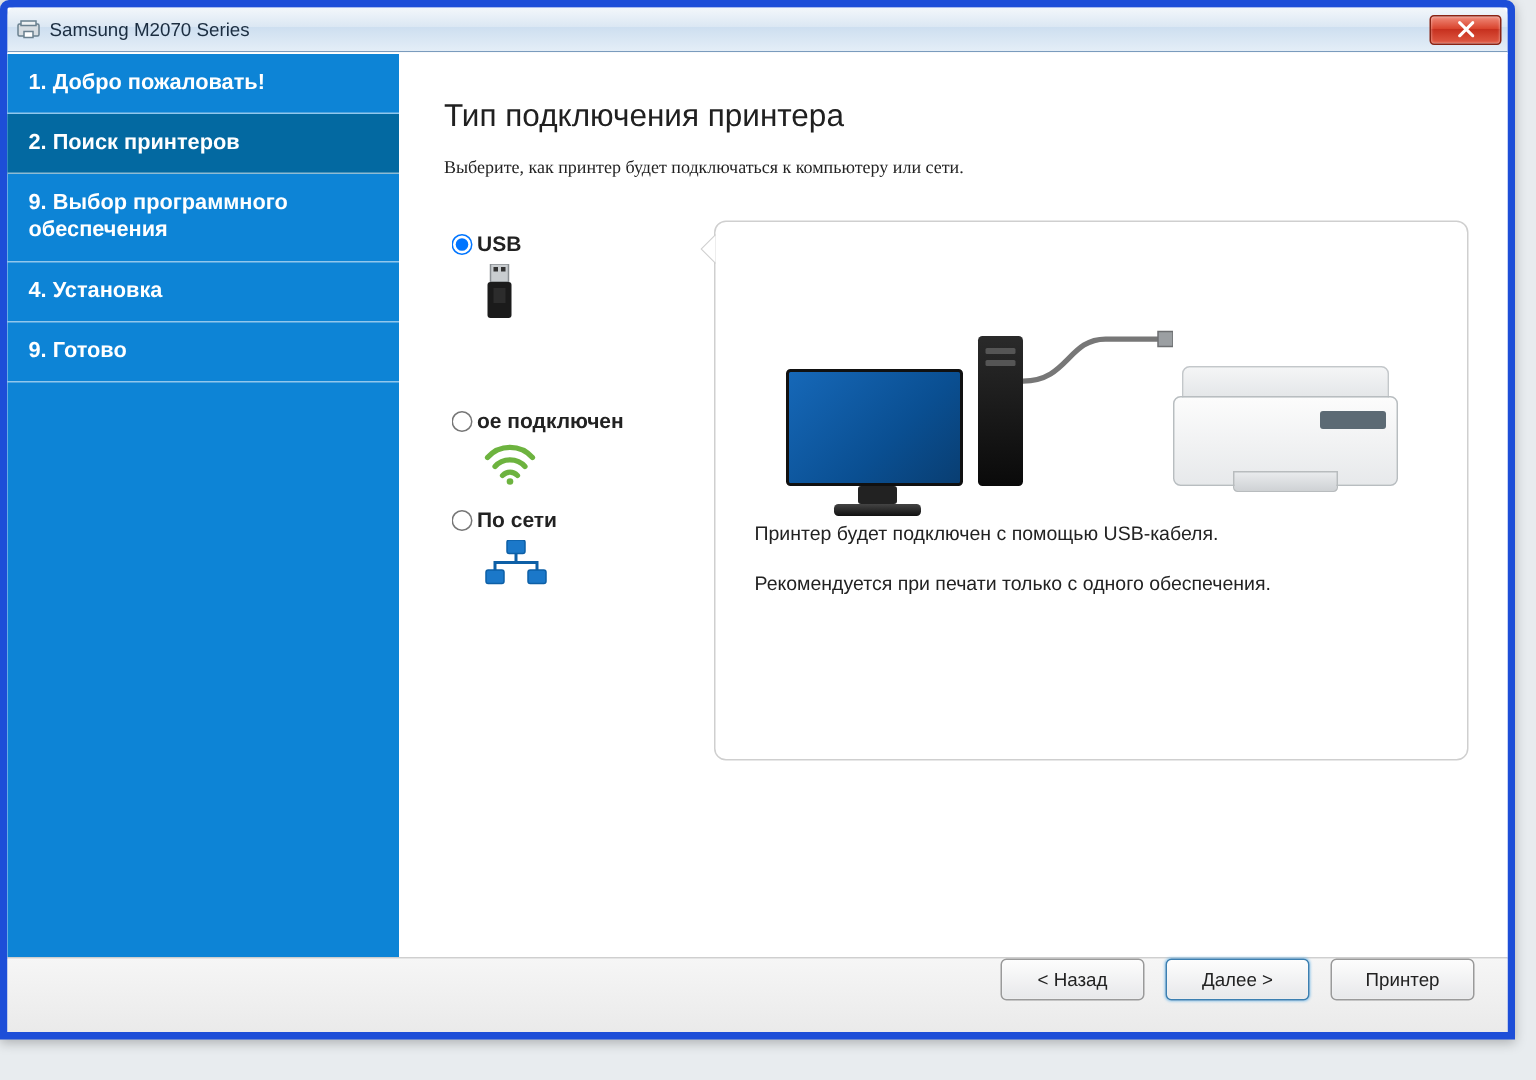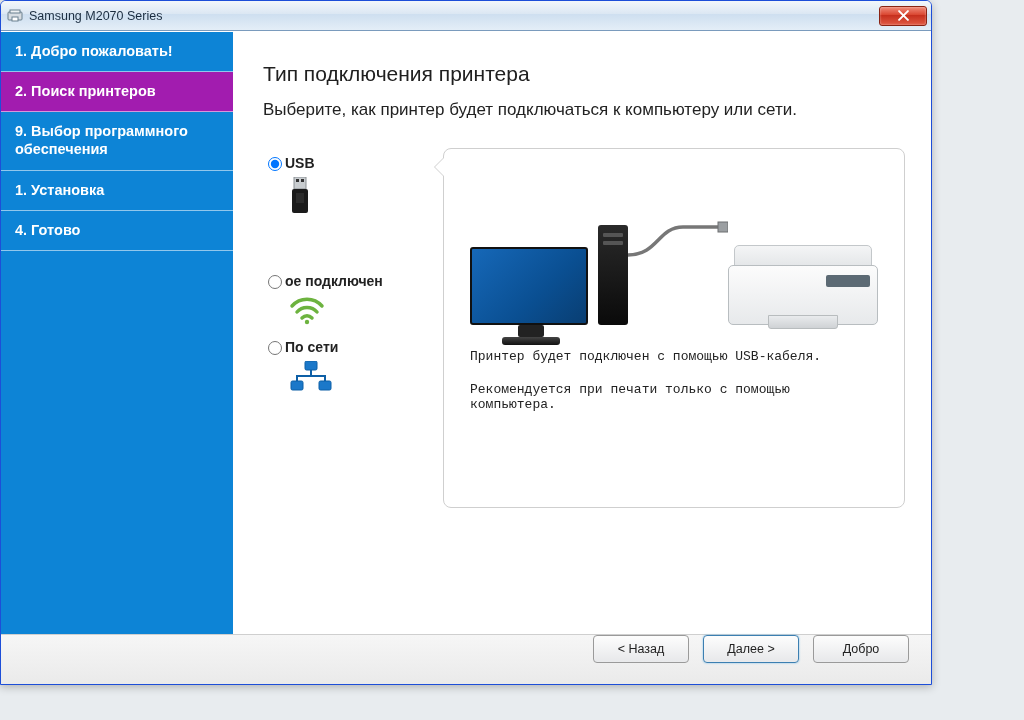--- a/index.html
+++ b/index.html
@@ -9,22 +9,22 @@
     background: #e8ecef;
     width: 1024px;
     height: 720px;
     overflow: hidden;
     font-size: 13px;
     color: #222;
   }
   .window {
     position: absolute;
     left: 0; top: 0;
-    width: 932px;
-    border: 1px solid #1d4ed8;
+    width: 1010px;
+    border: 5px solid #1d4ed8;
     border-radius: 6px 6px 0 0;
     background: #fff;
     box-shadow: 0 2px 8px rgba(0,0,0,.25);
   }
   .titlebar {
     height: 30px;
     background: linear-gradient(to bottom, #f3f7fb 0%, #dbe7f3 45%, #cedff0 46%, #e4eef7 100%);
     border-bottom: 1px solid #7a9bbd;
     border-radius: 5px 5px 0 0;
     display: flex;
@@ -59,38 +59,39 @@
   }
   .sidebar .step {
     color: #fff;
     font-size: 14.5px;
     font-weight: bold;
     padding: 10px 14px 11px 14px;
     border-bottom: 1px solid rgba(255,255,255,.55);
     line-height: 1.25;
   }
   .sidebar .step.active {
-    background: #a21caf;
+    background: #0369a1;
   }
   .sidebar .rest { flex:1; }
 
   .main {
     flex: 1;
     padding: 30px 26px 10px 30px;
     position: relative;
   }
   .main h1 {
     font-size: 21px;
     font-weight: normal;
     margin: 0 0 14px 0;
     color: #202020;
   }
   .main .subtitle {
-    font-size: 17px;
+    font-size: 12px;
     margin: 0 0 28px 0;
+    font-family: Liberation Serif, serif;
   }
 
   .options-row {
     display: flex;
     align-items: flex-start;
   }
   .options-col {
     width: 180px;
     padding-top: 6px;
   }
@@ -140,21 +141,20 @@
     display:flex;
     align-items:flex-end;
     justify-content:center;
     gap: 0;
     margin-top: 4px;
     margin-bottom: 24px;
   }
   .desc-line {
     font-size: 13px;
     margin: 10px 0 18px 0;
-    font-family: Liberation Mono, monospace;
   }
 
   
   .monitor-wrap { display:flex; align-items:flex-end; }
   .monitor {
     width: 118px; height: 78px;
     background: linear-gradient(135deg,#1668b8,#0a4f92 60%,#093e72);
     border: 2px solid #111;
     border-radius: 3px;
     position:relative;
@@ -261,22 +261,22 @@
         </svg>
     </span>
   </div>
 
   <div class="dialog-body">
 
     <div class="sidebar">
       <div class="step"><span>1. Добро пожаловать!</span></div>
       <div class="step active"><span>2. Поиск принтеров</span></div>
       <div class="step"><span>9. Выбор программного обеспечения</span></div>
-      <div class="step"><span>1. Установка</span></div>
-      <div class="step"><span>4. Готово</span></div>
+      <div class="step"><span>4. Установка</span></div>
+      <div class="step"><span>9. Готово</span></div>
       <div class="rest"></div>
     </div>
 
     <div class="main">
       <h1>Тип подключения принтера</h1>
       <p class="subtitle">Выберите, как принтер будет подключаться к компьютеру или сети.</p>
 
       <div class="options-row">
 
         <div class="options-col">
@@ -347,27 +347,27 @@
             </div>
             <div class="printer">
               <div class="top"></div>
               <div class="body"></div>
               <div class="panel"></div>
               <div class="tray"></div>
             </div>
           </div>
 
           <p class="desc-line">Принтер будет подключен с помощью USB-кабеля.</p>
-          <p class="desc-line">Рекомендуется при печати только с помощью компьютера.</p>
+          <p class="desc-line">Рекомендуется при печати только с одного обеспечения.</p>
         </div>
 
       </div>
     </div>
 
   </div>
 
   <div class="footer">
     <button class="btn">&lt; Назад</button>
     <button class="btn primary">Далее &gt;</button>
-    <button class="btn">Добро</button>
+    <button class="btn">Принтер</button>
   </div>
 
 </div>
 
 </body></html>

